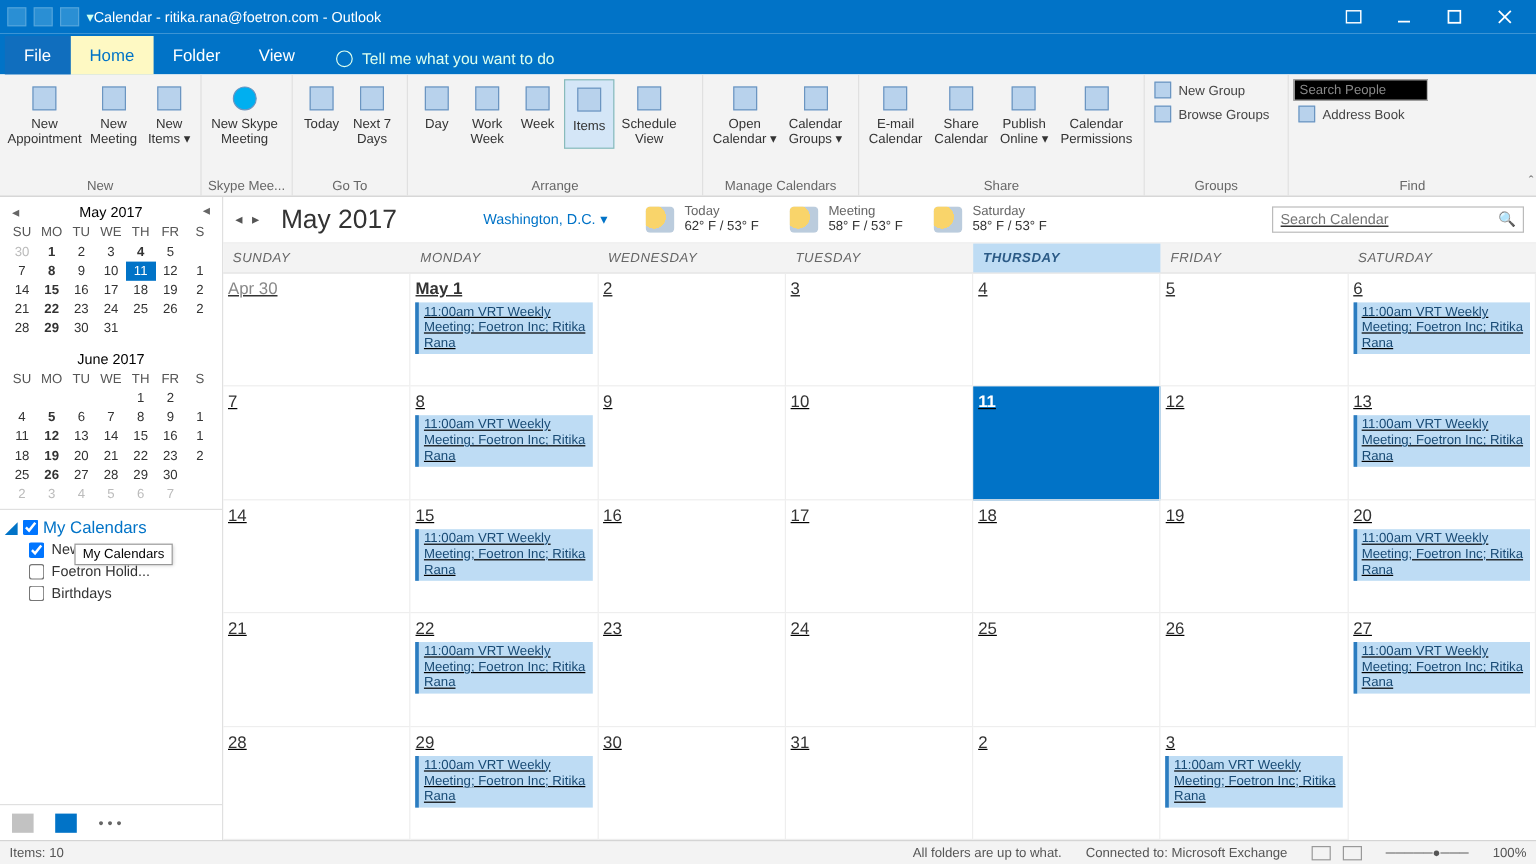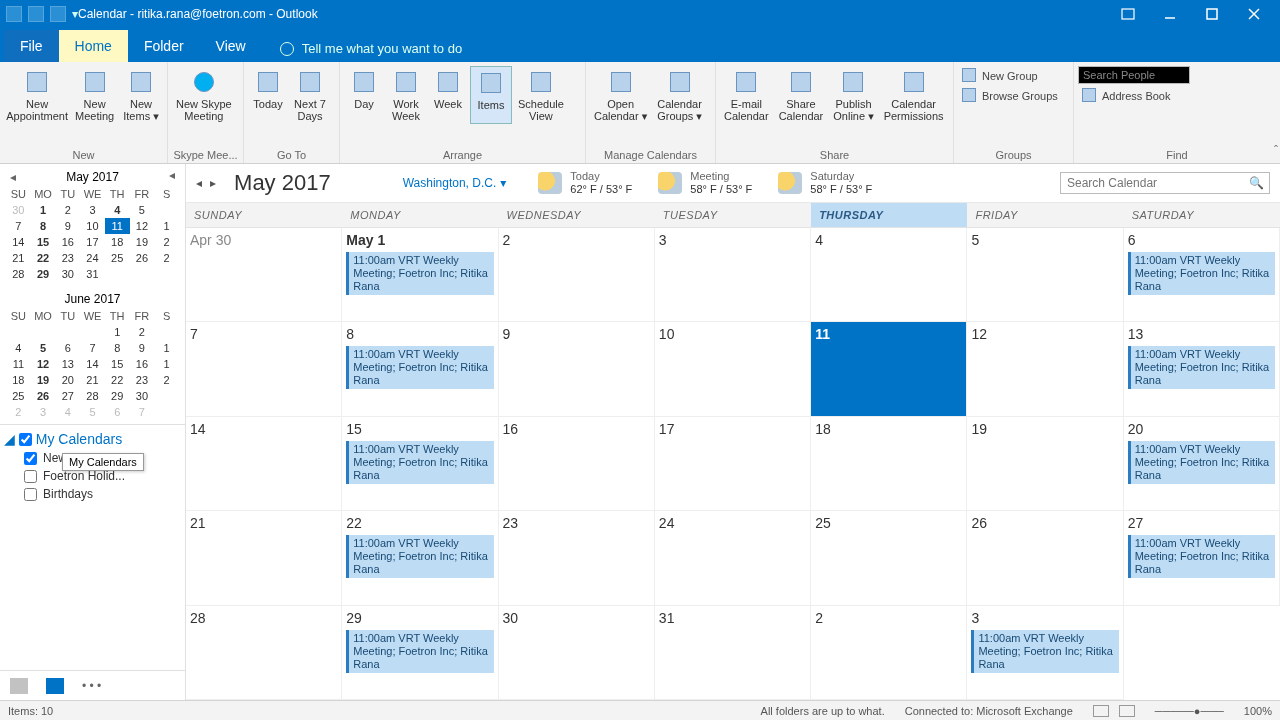--- a/index.html
+++ b/index.html
@@ -59,29 +59,29 @@
 .mainpane { flex:1; display:flex; flex-direction:column; }
 .mainhead { display:flex; align-items:center; padding:6px 10px; gap:12px; border-bottom:1px solid #e8e8e8;}
 .mh-nav { display:flex; gap:8px; color:#555;}
 .mh-title { font-size:22px; color:#333; margin-left:6px;}
 .mh-loc { margin-left:60px; color:#0173c7; font-size:12px; display:flex; align-items:center; gap:4px;}
 .mh-weather { display:flex; gap:26px; margin-left:20px;}
 .wx { display:flex; gap:8px; align-items:center; }
 .wx .wicon { width:24px; height:22px; background:radial-gradient(circle at 30% 40%, #f9d46a 45%, transparent 46%), #bcd; border-radius:4px; }
 .wx .wtxt { font-size:11px; color:#666; line-height:13px;}
 .mh-search { margin-left:auto; }
-.mh-search input{ border:1px solid #bbb; padding:3px 6px; width:210px; font-size:12px;}
+.mh-search input{ border:1px solid #bbb; padding:3px 6px; width:210px; font-size:12px;text-decoration:underline;}
 .sch-wrap{ position:relative;}
 .sch-ico{ position:absolute; right:6px; top:4px; color:#666;}
 
 .dayheaders { display:grid; grid-template-columns: repeat(7, 1fr); background:#f3f3f3; border-bottom:1px solid #e3e3e3;font-style:italic;}
 .dayheaders .dc{ padding:6px 8px; font-size:11px; color:#666; letter-spacing:.5px;}
 .dayheaders .dc.todayh{ background:#bedcf4; color:#2b5a86; font-weight:600;}
 
-.calgrid { flex:1; display:grid; grid-template-columns: repeat(7,1fr); grid-auto-rows:1fr; overflow:hidden;}
+.calgrid { flex:1; display:grid; grid-template-columns: repeat(7,1fr); grid-auto-rows:1fr; overflow:hidden;text-decoration:underline;}
 .cell { border-right:1px solid #eee; border-bottom:1px solid #eee; padding:4px; position:relative; overflow:hidden;}
 .cell .dn { font-size:14px; color:#333;}
 .cell .dn.other { color:#888;}
 .cell .dn.boldmon{ font-weight:600;}
 .cell.todaycell{ background:#0173c7;}
 .cell.todaycell .dn{ color:#fff; font-weight:600;}
 .evt { margin-top:4px; background:#bedcf4; border-left:3px solid #2b7cc0; padding:2px 4px; font-size:11px; color:#184a74; line-height:13px;}
 
 .statusbar { height:20px; background:#f3f3f3; border-top:1px solid #d4d4d4; display:flex; align-items:center; font-size:11px; color:#555; padding:0 8px; gap:20px;}
 .statusbar .spacer{flex:1;}

